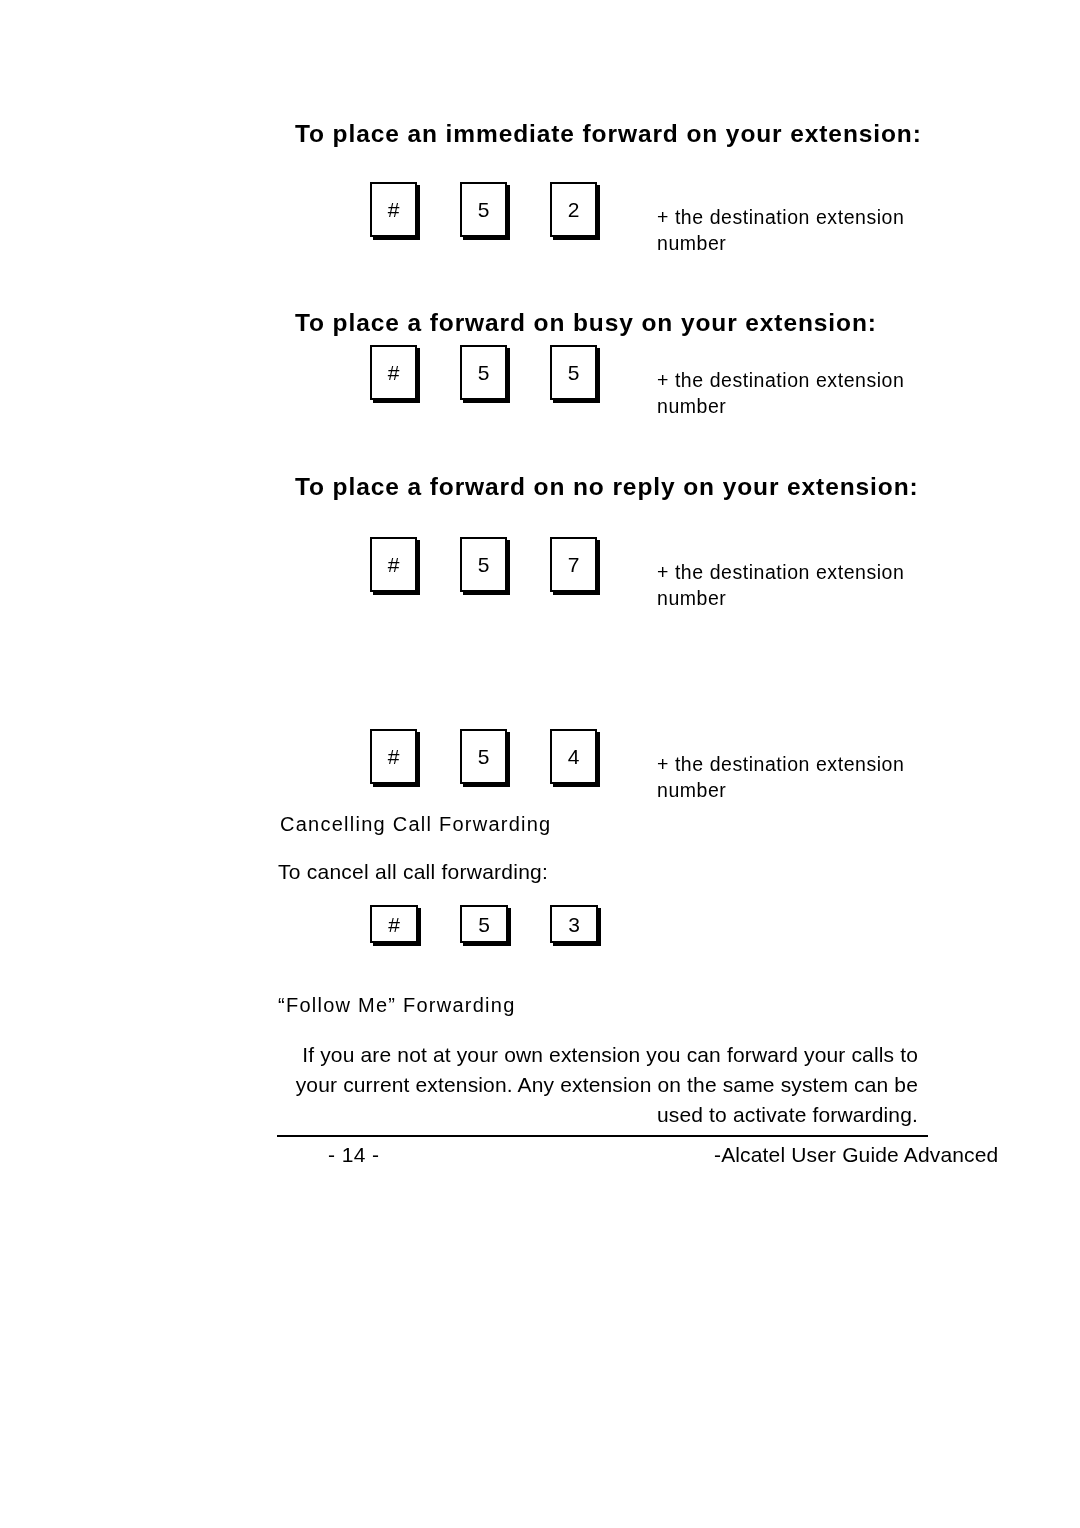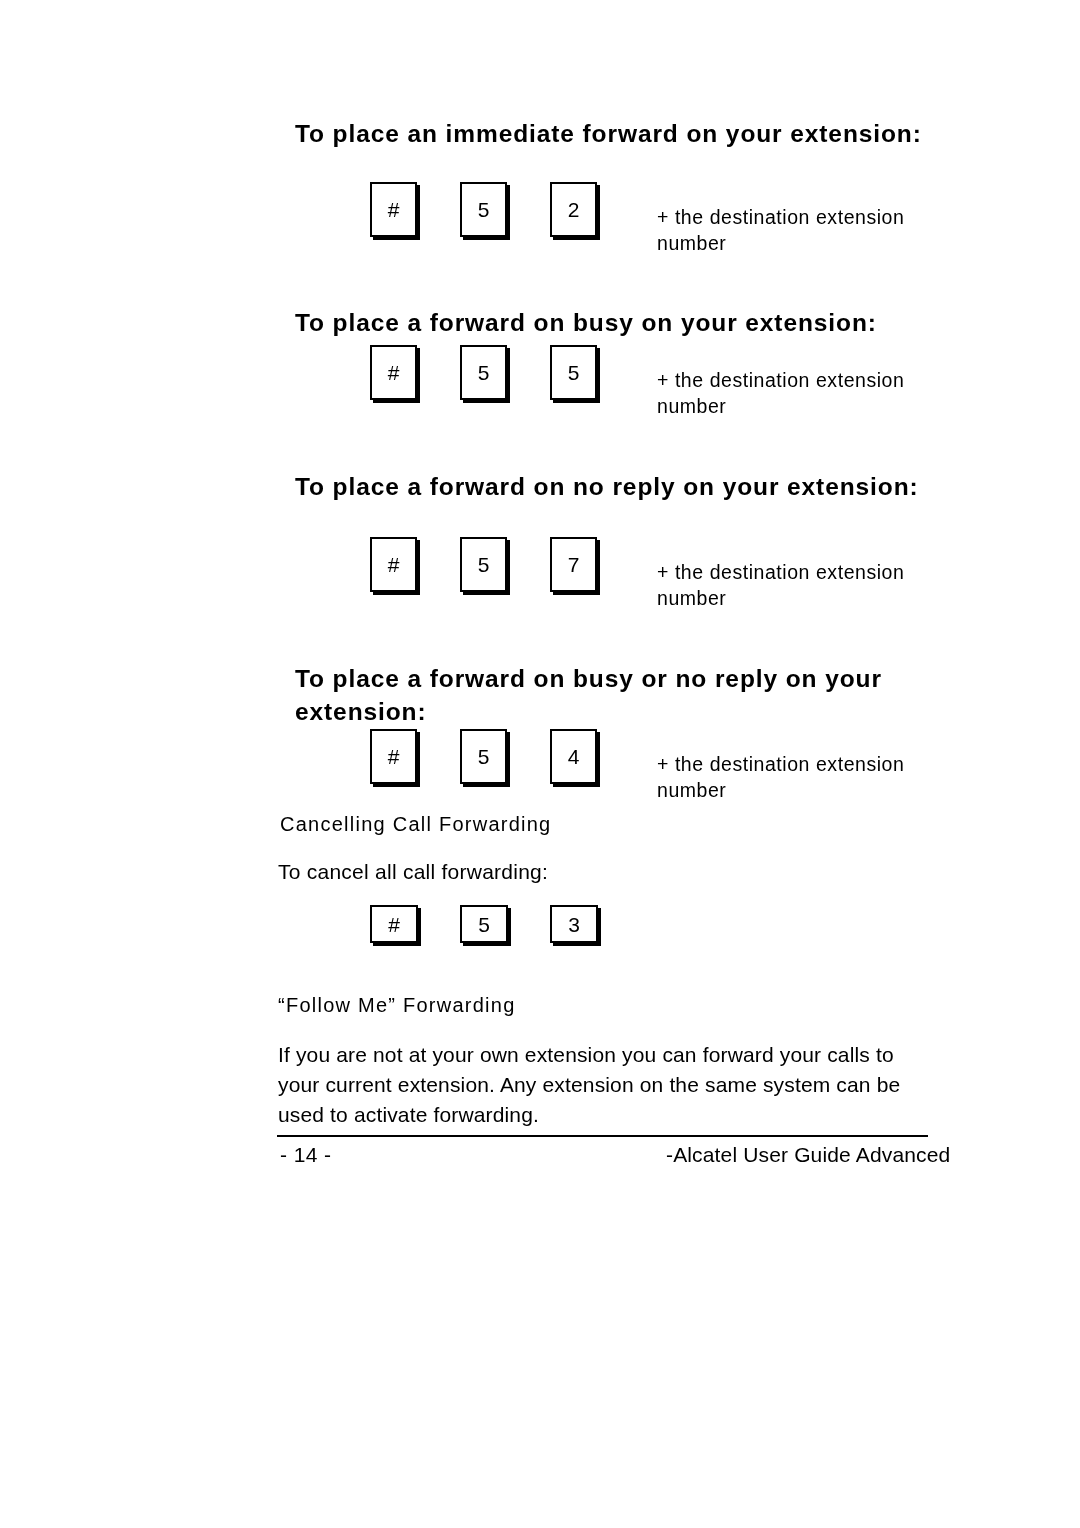--- a/index.html
+++ b/index.html
@@ -51,20 +51,21 @@
     margin: 0;
   }
 
   .body-paragraph {
     font-size: 21px;
     font-weight: normal;
     letter-spacing: 0.15px;
     line-height: 30px;
     margin: 0;
     max-width: 640px;
+    text-align: right;
   }
 
   
   .key-row {
     display: flex;
     align-items: flex-start;
   }
 
   .keys {
     display: flex;
@@ -117,20 +118,21 @@
   }
   .footer-rule {
     width: 651px;
     height: 0;
     border-top: 2px solid #000000;
   }
   .footer-row {
     position: relative;
     height: 34px;
     margin-top: 6px;
+    margin-left: 48px;
   }
   .footer-page {
     position: absolute;
     left: 3px;
     top: 0;
     font-size: 21px;
     letter-spacing: 0.4px;
     white-space: nowrap;
   }
   .footer-title {
@@ -194,21 +196,20 @@
   <h2 class="section-heading b3-h">To place a forward on no reply on your extension:</h2>
   <div class="key-row b3-row">
     <div class="keys">
       <div class="key tall">#</div>
       <div class="key tall">5</div>
       <div class="key tall">7</div>
     </div>
   </div>
   <p class="key-note b3-note">+ the destination extension number</p>
 
-  <h2 class="section-heading b4-h">To place a forward on busy or no reply on your extension:</h2>
   <div class="key-row b4-row">
     <div class="keys">
       <div class="key tall">#</div>
       <div class="key tall">5</div>
       <div class="key tall">4</div>
     </div>
   </div>
   <p class="key-note b4-note">+ the destination extension number</p>
 
   <h3 class="sub-heading c-head">Cancelling Call Forwarding</h3>

